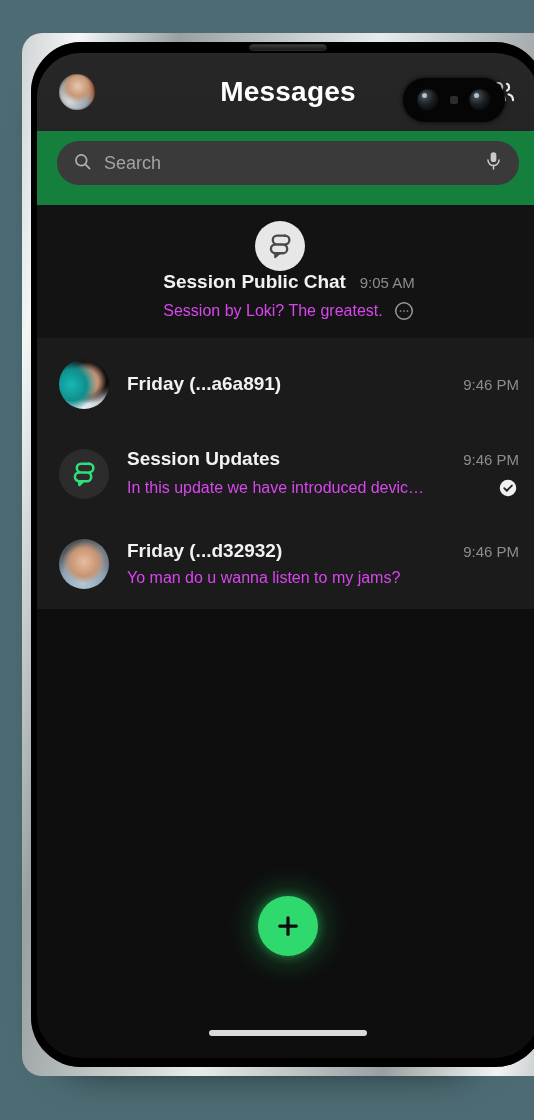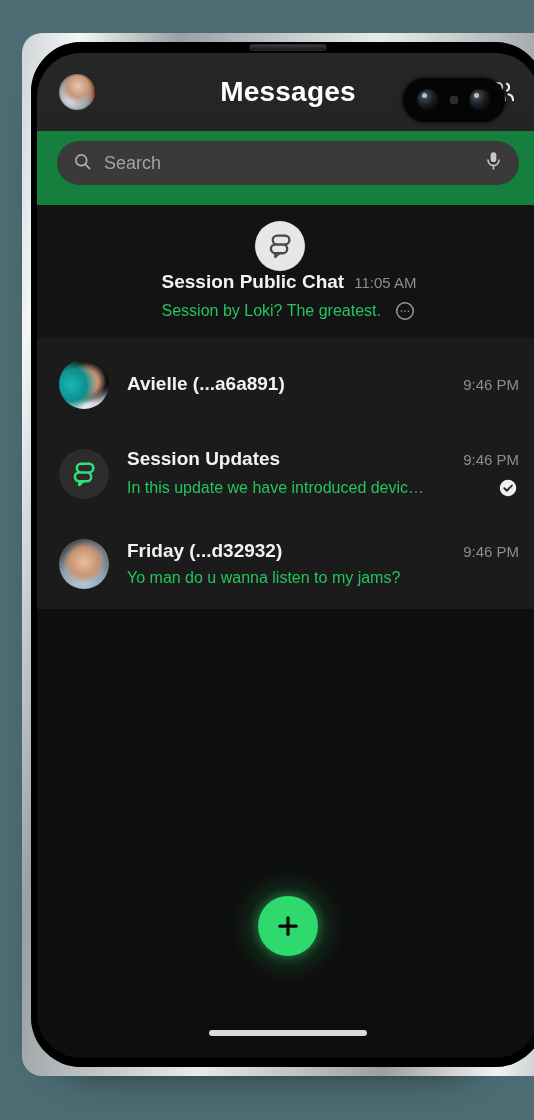--- a/index.html
+++ b/index.html
@@ -128,21 +128,21 @@
   }
   .av-session-light{ background:#e7e7e7; display:flex;align-items:center;justify-content:center; }
   .av-session-dark{ background:#2c2c2c; display:flex;align-items:center;justify-content:center; }
 
   .conv-body{ flex:1; min-width:0; }
   .conv-top{ display:flex; align-items:baseline; }
   .conv-name{ font-size:19px; font-weight:bold; color:#f2f2f2; white-space:nowrap; }
   .conv-time{ margin-left:auto; font-size:15px; color:#8d8d8d; padding-left:10px; white-space:nowrap; }
   .conv-bottom{ display:flex; align-items:center; margin-top:7px; }
   .conv-snippet{
-    font-size:16px; color:#22c55e; white-space:nowrap; overflow:hidden;
+    font-size:16px; color:#d946ef; white-space:nowrap; overflow:hidden;
     text-overflow:ellipsis; max-width:300px;
   }
   .conv-snippet.bold{ color:#ffffff; font-weight:bold; }
   .status{ margin-left:auto; padding-left:10px; display:flex; align-items:center; }
 
   
   .fab{
     position:absolute; left:50%; transform:translateX(-50%); bottom:102px;
     width:60px;height:60px;border-radius:50%;
     background:#2fd96e;
@@ -229,41 +229,41 @@
               <svg width="36" height="36" viewBox="0 0 40 40" fill="none" stroke="#4a4a4a" stroke-width="2.6" stroke-linejoin="round" stroke-linecap="round">
                 <path d="M25.5 8.5h-8.6a4.9 4.9 0 0 0 0 9.8h6.2a4.9 4.9 0 0 1 0 9.8h-8.3"></path>
                 <path d="M25.5 8.5a4.9 4.9 0 0 1 0 9.8"></path>
                 <path d="M14.8 28.1a4.9 4.9 0 0 1 0-9.8"></path>
                 <path d="M14.8 28.1v4.1l4.3-4.1"></path>
               </svg>
             </div>
             <div class="conv-body">
               <div class="conv-top">
                 <span class="conv-name">Session Public Chat</span>
-                <span class="conv-time">11:05 AM</span>
+                <span class="conv-time">9:05 AM</span>
               </div>
               <div class="conv-bottom">
                 <span class="conv-snippet">Session by Loki? The greatest.</span>
                 <span class="status">
                   <svg width="22" height="22" viewBox="0 0 24 24" fill="none" stroke="#9a9a9a" stroke-width="1.6">
                     <circle cx="12" cy="12" r="9"></circle>
                     <circle cx="8.2" cy="12" r=".95" fill="#9a9a9a" stroke="none"></circle>
                     <circle cx="12" cy="12" r=".95" fill="#9a9a9a" stroke="none"></circle>
                     <circle cx="15.8" cy="12" r=".95" fill="#9a9a9a" stroke="none"></circle>
                   </svg>
                 </span>
               </div>
             </div>
           </div>
 
           <div class="conv plain">
             <div class="av av-avielle"></div>
             <div class="conv-body">
               <div class="conv-top">
-                <span class="conv-name">Avielle (...a6a891)</span>
+                <span class="conv-name">Friday (...a6a891)</span>
                 <span class="conv-time">9:46 PM</span>
               </div>
             </div>
           </div>
 
           <div class="conv plain">
             <div class="av av-session-dark">
               <svg width="36" height="36" viewBox="0 0 40 40" fill="none" stroke="#2ee07a" stroke-width="2.8" stroke-linejoin="round" stroke-linecap="round">
                 <path d="M25.5 8.5h-8.6a4.9 4.9 0 0 0 0 9.8h6.2a4.9 4.9 0 0 1 0 9.8h-8.3"></path>
                 <path d="M25.5 8.5a4.9 4.9 0 0 1 0 9.8"></path>

